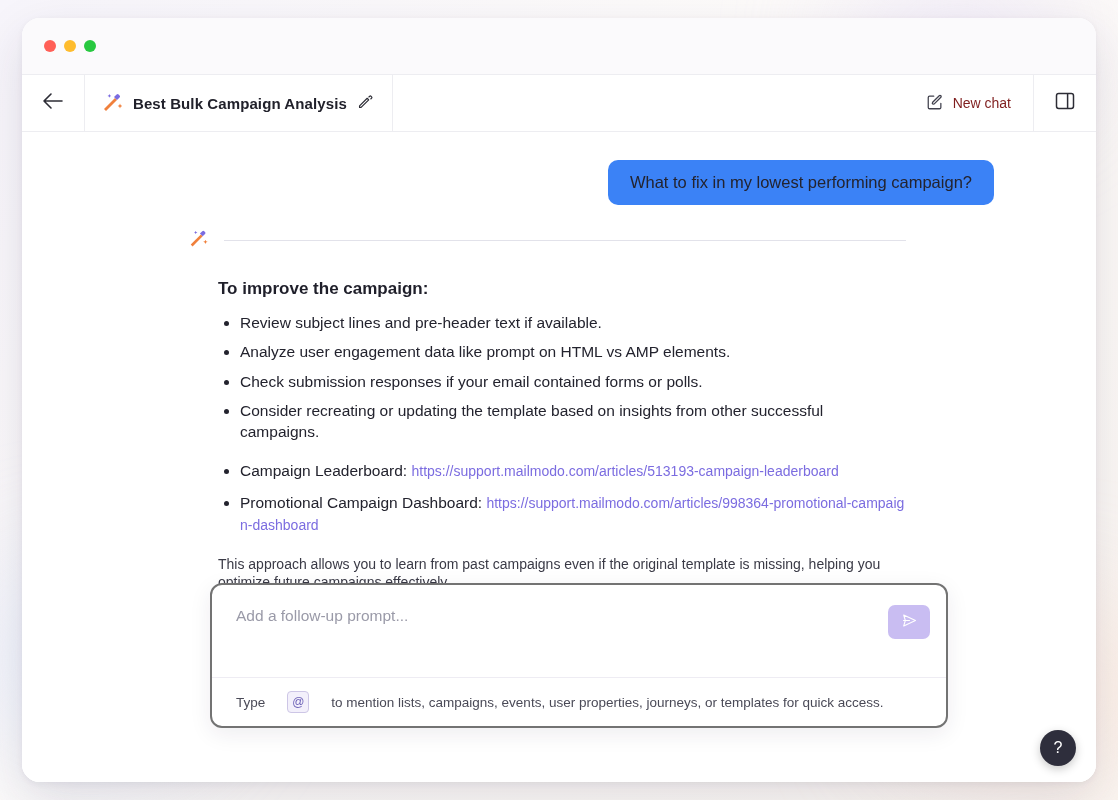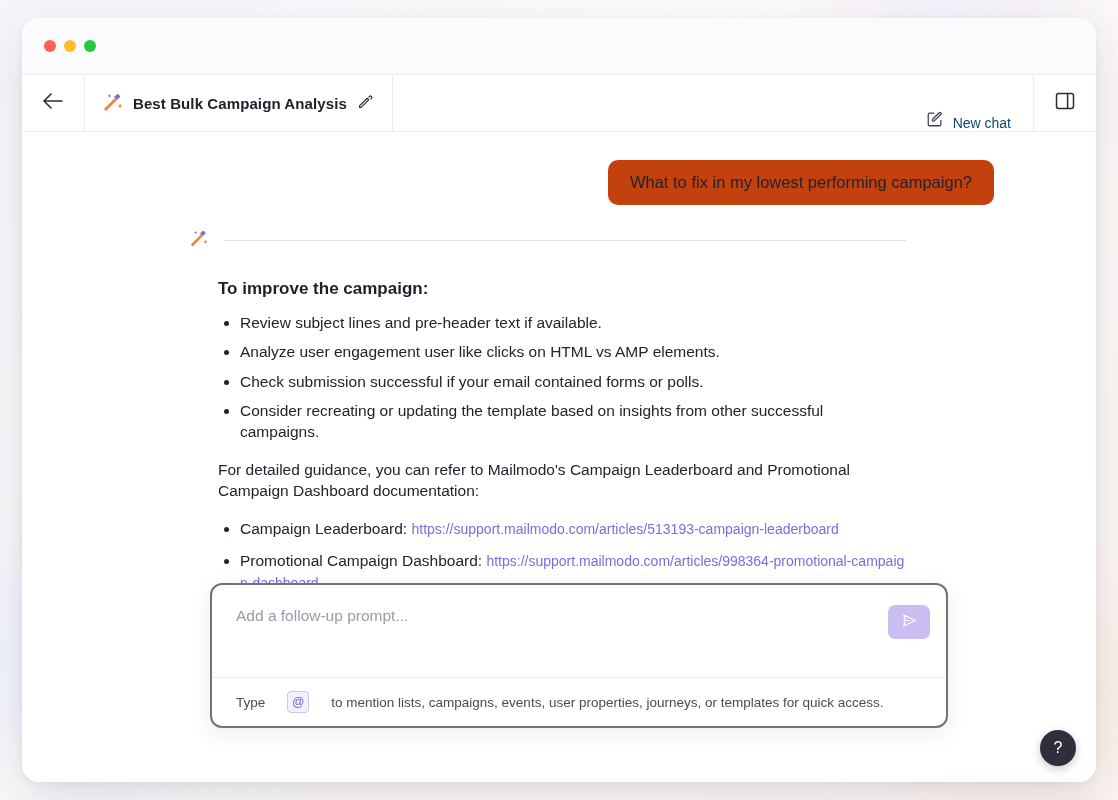--- a/index.html
+++ b/index.html
@@ -87,25 +87,25 @@
     font-weight: bold;
     color: #21212b;
     letter-spacing: .1px;
   }
   .spark {
     width: 22px; height: 22px; position: relative; display:inline-block;
   }
   .tb-spacer { flex: 1 1 auto; }
   .tb-newchat {
     display: flex;
-    align-items: flex-end;
+    align-items: center;
     gap: 9px;
     padding: 0 22px;
     font-size: 14px;
-    color: #0c4a6e;
+    color: #7f1d1d;
     cursor: pointer;
   }
   .tb-panel {
     width: 62px;
     display: flex;
     align-items: center;
     justify-content: center;
     border-left: 1px solid #ededf1;
     cursor: pointer;
   }
@@ -120,21 +120,21 @@
     position: absolute;
     inset: 0;
     padding: 28px 0 0 0;
   }
   .user-row {
     display: flex;
     justify-content: flex-end;
     padding-right: 102px;
   }
   .user-bubble {
-    background: #c2410c;
+    background: #3b82f6;
     color: #23232e;
     font-size: 16.5px;
     padding: 13px 22px;
     border-radius: 10px;
     max-width: 620px;
   }
   .assistant {
     margin-top: 24px;
     padding-left: 166px;
     padding-right: 190px;
@@ -348,26 +348,25 @@
               </svg>
             </span>
             <div class="assistant-rule"></div>
           </div>
 
           <div class="a-body">
             <div class="a-h">To improve the campaign:</div>
 
             <ul class="a-list">
               <li>Review subject lines and pre-header text if available.</li>
-              <li>Analyze user engagement user like clicks on HTML vs AMP elements.</li>
-              <li>Check submission successful if your email contained forms or polls.</li>
+              <li>Analyze user engagement data like prompt on HTML vs AMP elements.</li>
+              <li>Check submission responses if your email contained forms or polls.</li>
               <li>Consider recreating or updating the template based on insights from other successful campaigns.</li>
             </ul>
 
-            <div class="a-p">For detailed guidance, you can refer to Mailmodo's Campaign Leaderboard and Promotional Campaign Dashboard documentation:</div>
 
             <ul class="a-list">
               <li class="with-link">
                 <span>Campaign Leaderboard:</span>
                 <a class="a-link" href="#">https://support.mailmodo.com/articles/513193-campaign-leaderboard</a>
               </li>
               <li class="with-link">
                 <span>Promotional Campaign Dashboard:</span>
                 <a class="a-link" href="#">https://support.mailmodo.com/articles/998364-promotional-campaign-dashboard</a>
               </li>

